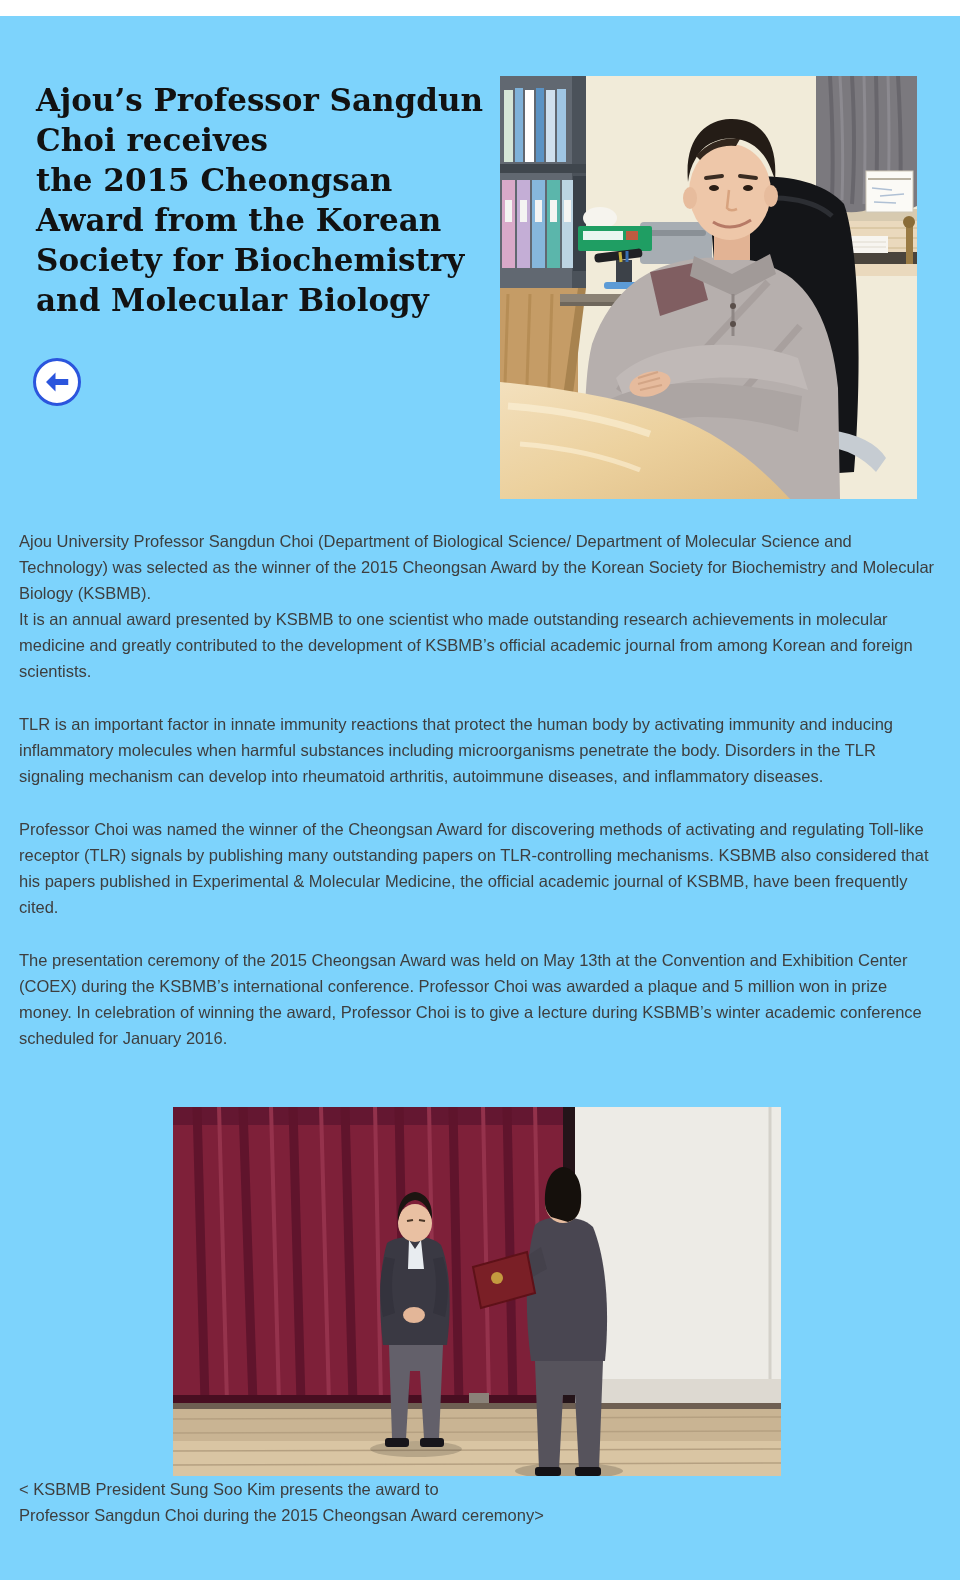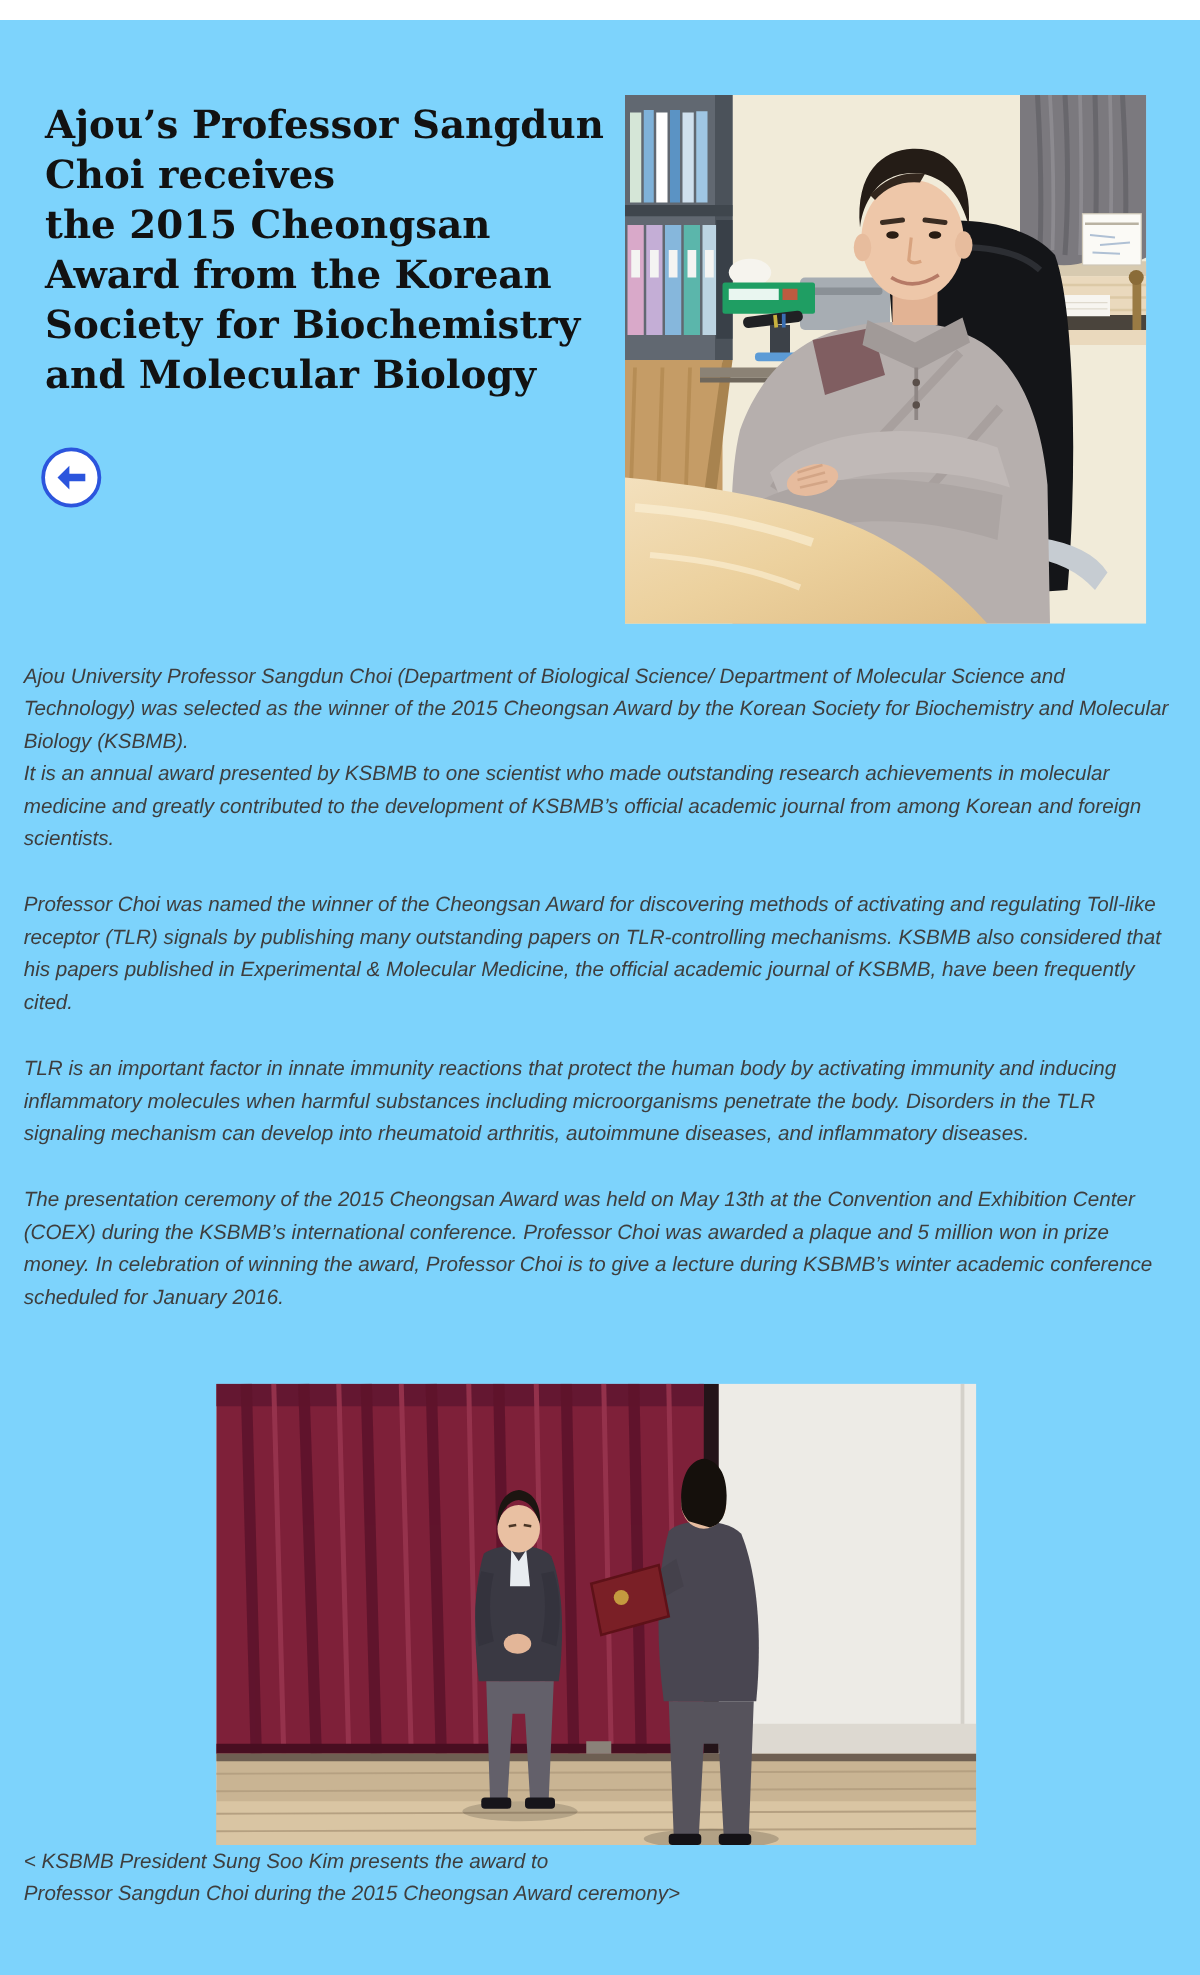--- a/index.html
+++ b/index.html
@@ -50,21 +50,20 @@
     left:500px;
     top:60px;
     width:417px;
     height:423px;
     margin:0;
   }
   .portrait-figure svg, .ceremony-figure svg{display:block;width:100%;height:100%;}
   
   .article{
     padding:2px 25px 0 19px;
-    font-style:italic;
   }
   .article p{
     margin:0 0 27px 0;
     font-size:16.5px;
     line-height:26px;
     color:#3e3e3e;
     white-space:pre-line;
     hyphens:auto;
   }
   .ceremony-figure{
@@ -248,22 +247,22 @@
         <path d="M0,306 C60,312 122,322 172,340 C222,358 262,392 290,423 L0,423 Z" fill="url(#deskG)"></path>
         <path d="M8,330 C60,334 110,344 150,358" stroke="#fbf1d8" stroke-width="7" fill="none" opacity="0.6"></path>
         <path d="M20,368 C70,372 110,382 140,394" stroke="#fff7e2" stroke-width="5" fill="none" opacity="0.5"></path>
       </svg>
     </figure>
   </div>
 
   <div class="article">
     <p>Ajou University Professor Sangdun Choi (Department of Biological Science/ Department of Molecular Science and Technology) was selected as the winner of the 2015 Cheongsan Award by the Korean Society for Biochemistry and Molecular Biology (KSBMB).
 It is an annual award presented by KSBMB to one scientist who made outstanding research achievements in molecular medicine and greatly contributed to the development of KSBMB’s official academic journal from among Korean and foreign scientists.</p>
+    <p>TLR is an important factor in innate immunity reactions that protect the human body by activating immunity and inducing inflammatory molecules when harmful substances including microorganisms penetrate the body. Disorders in the TLR signaling mechanism can develop into rheumatoid arthritis, autoimmune diseases, and inflammatory diseases.</p>
     <p>Professor Choi was named the winner of the Cheongsan Award for discovering methods of activating and regulating Toll-like receptor (TLR) signals by publishing many outstanding papers on TLR-controlling mechanisms. KSBMB also considered that his papers published in Experimental &amp; Molecular Medicine, the official academic journal of KSBMB, have been frequently cited.</p>
-    <p>TLR is an important factor in innate immunity reactions that protect the human body by activating immunity and inducing inflammatory molecules when harmful substances including microorganisms penetrate the body. Disorders in the TLR signaling mechanism can develop into rheumatoid arthritis, autoimmune diseases, and inflammatory diseases.</p>
     <p>The presentation ceremony of the 2015 Cheongsan Award was held on May 13th at the Convention and Exhibition Center (COEX) during the KSBMB’s international conference. Professor Choi was awarded a plaque and 5 million won in prize money. In celebration of winning the award, Professor Choi is to give a lecture during KSBMB’s winter academic conference scheduled for January 2016.</p>
 
     <figure class="ceremony-figure">
       <svg viewBox="0 0 608 369" preserveAspectRatio="none">
 
         <rect width="608" height="369" fill="#ece9e3"></rect>
         <rect x="398" y="0" width="210" height="296" fill="#edebe6"></rect>
         <line x1="597" y1="0" x2="597" y2="290" stroke="#d4d1ca" stroke-width="3"></line>
         <rect x="398" y="272" width="210" height="24" fill="#ddd9d1"></rect>
 

